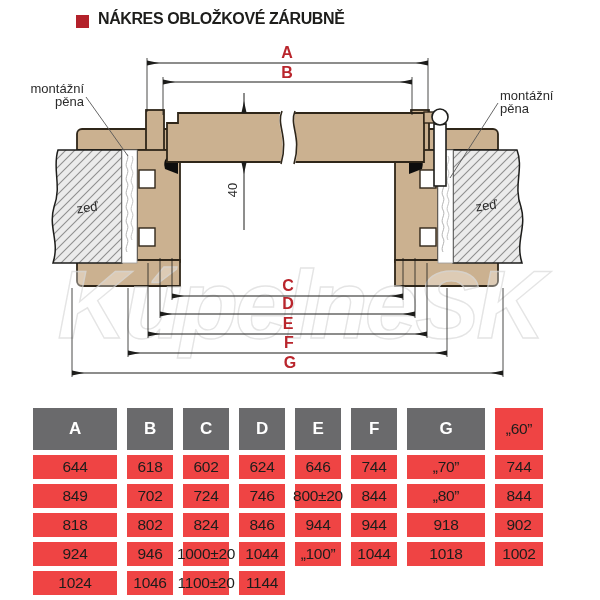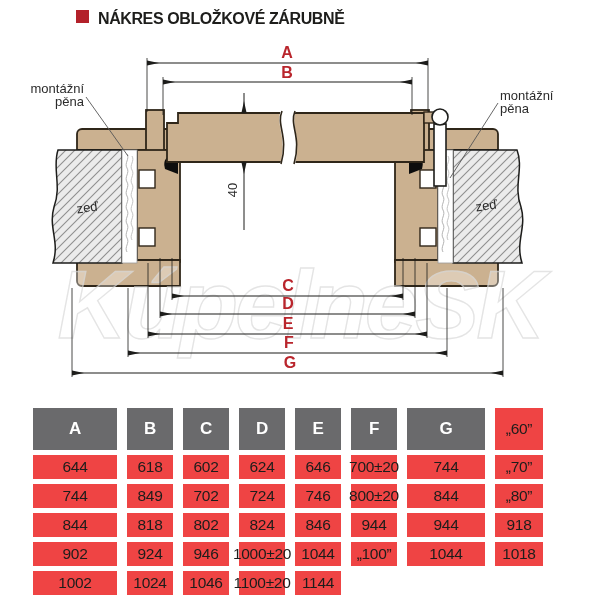--- a/index.html
+++ b/index.html
@@ -1,19 +1,19 @@
 <!DOCTYPE html>
 <html><head>
 <meta charset="utf-8">
 <style>
   html,body{margin:0;padding:0;background:#fff;}
   body{width:600px;height:600px;position:relative;overflow:hidden;
        font-family:"Liberation Sans",sans-serif;color:#1d1d1b;}
   .stage{position:absolute;inset:0;}
-  .title-row{position:absolute;left:76px;top:10px;display:flex;align-items:flex-start;gap:9px;}
+  .title-row{position:absolute;left:76px;top:10px;display:flex;align-items:flex-end;gap:9px;}
   .title-sq{width:13px;height:13px;background:#b3212a;flex:0 0 auto;}
   .title-text{font-size:16px;font-weight:bold;letter-spacing:-0.4px;white-space:nowrap;}
   svg{position:absolute;left:0;top:0;}
   .tbl{position:absolute;left:33px;top:408px;display:grid;
        grid-template-columns:84px 46px 46px 46px 46px 46px 78px 48px;
        grid-template-rows:42px 24px 24px 24px 24px 24px;
        gap:5px 10px;}
   .th{background:#6a6a6c;color:#fff;font-weight:bold;font-size:17px;letter-spacing:-0.3px;
       display:flex;align-items:center;justify-content:center;}
   .td{background:#ef4444;font-size:15.5px;letter-spacing:-0.3px;
@@ -167,21 +167,20 @@
     <div class="th">E</div>
     <div class="th">F</div>
     <div class="th">G</div>
 
     <div class="td">„60”</div>
     <div class="td">644</div>
     <div class="td">618</div>
     <div class="td">602</div>
     <div class="td">624</div>
     <div class="td">646</div>
-    <div class="td">700±20</div>
     <div class="td">744</div>
 
     <div class="td">„70”</div>
     <div class="td">744</div>
     <div class="td">849</div>
     <div class="td">702</div>
     <div class="td">724</div>
     <div class="td">746</div>
     <div class="td">800±20</div>
     <div class="td">844</div>

